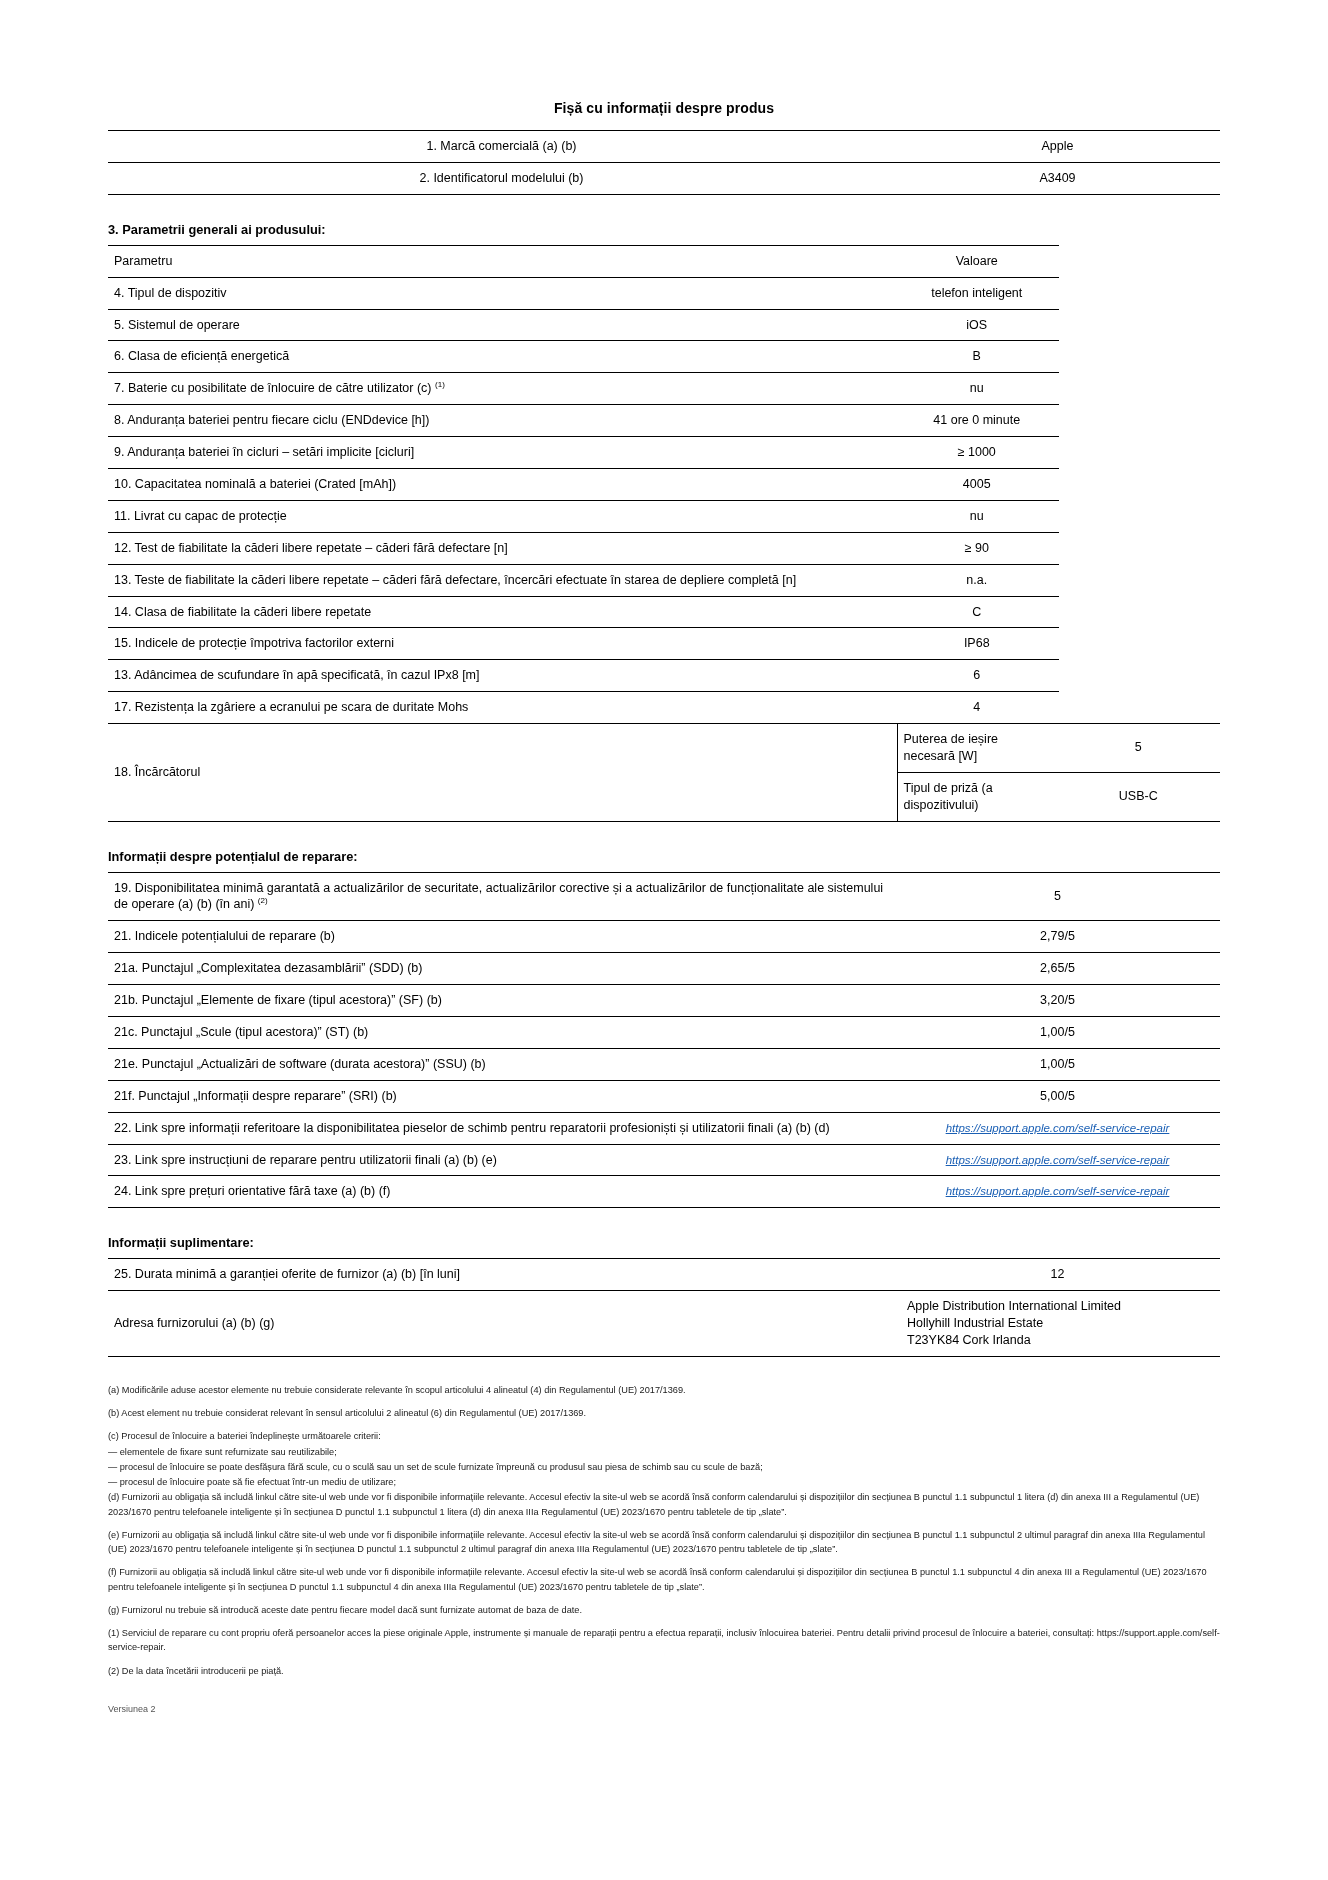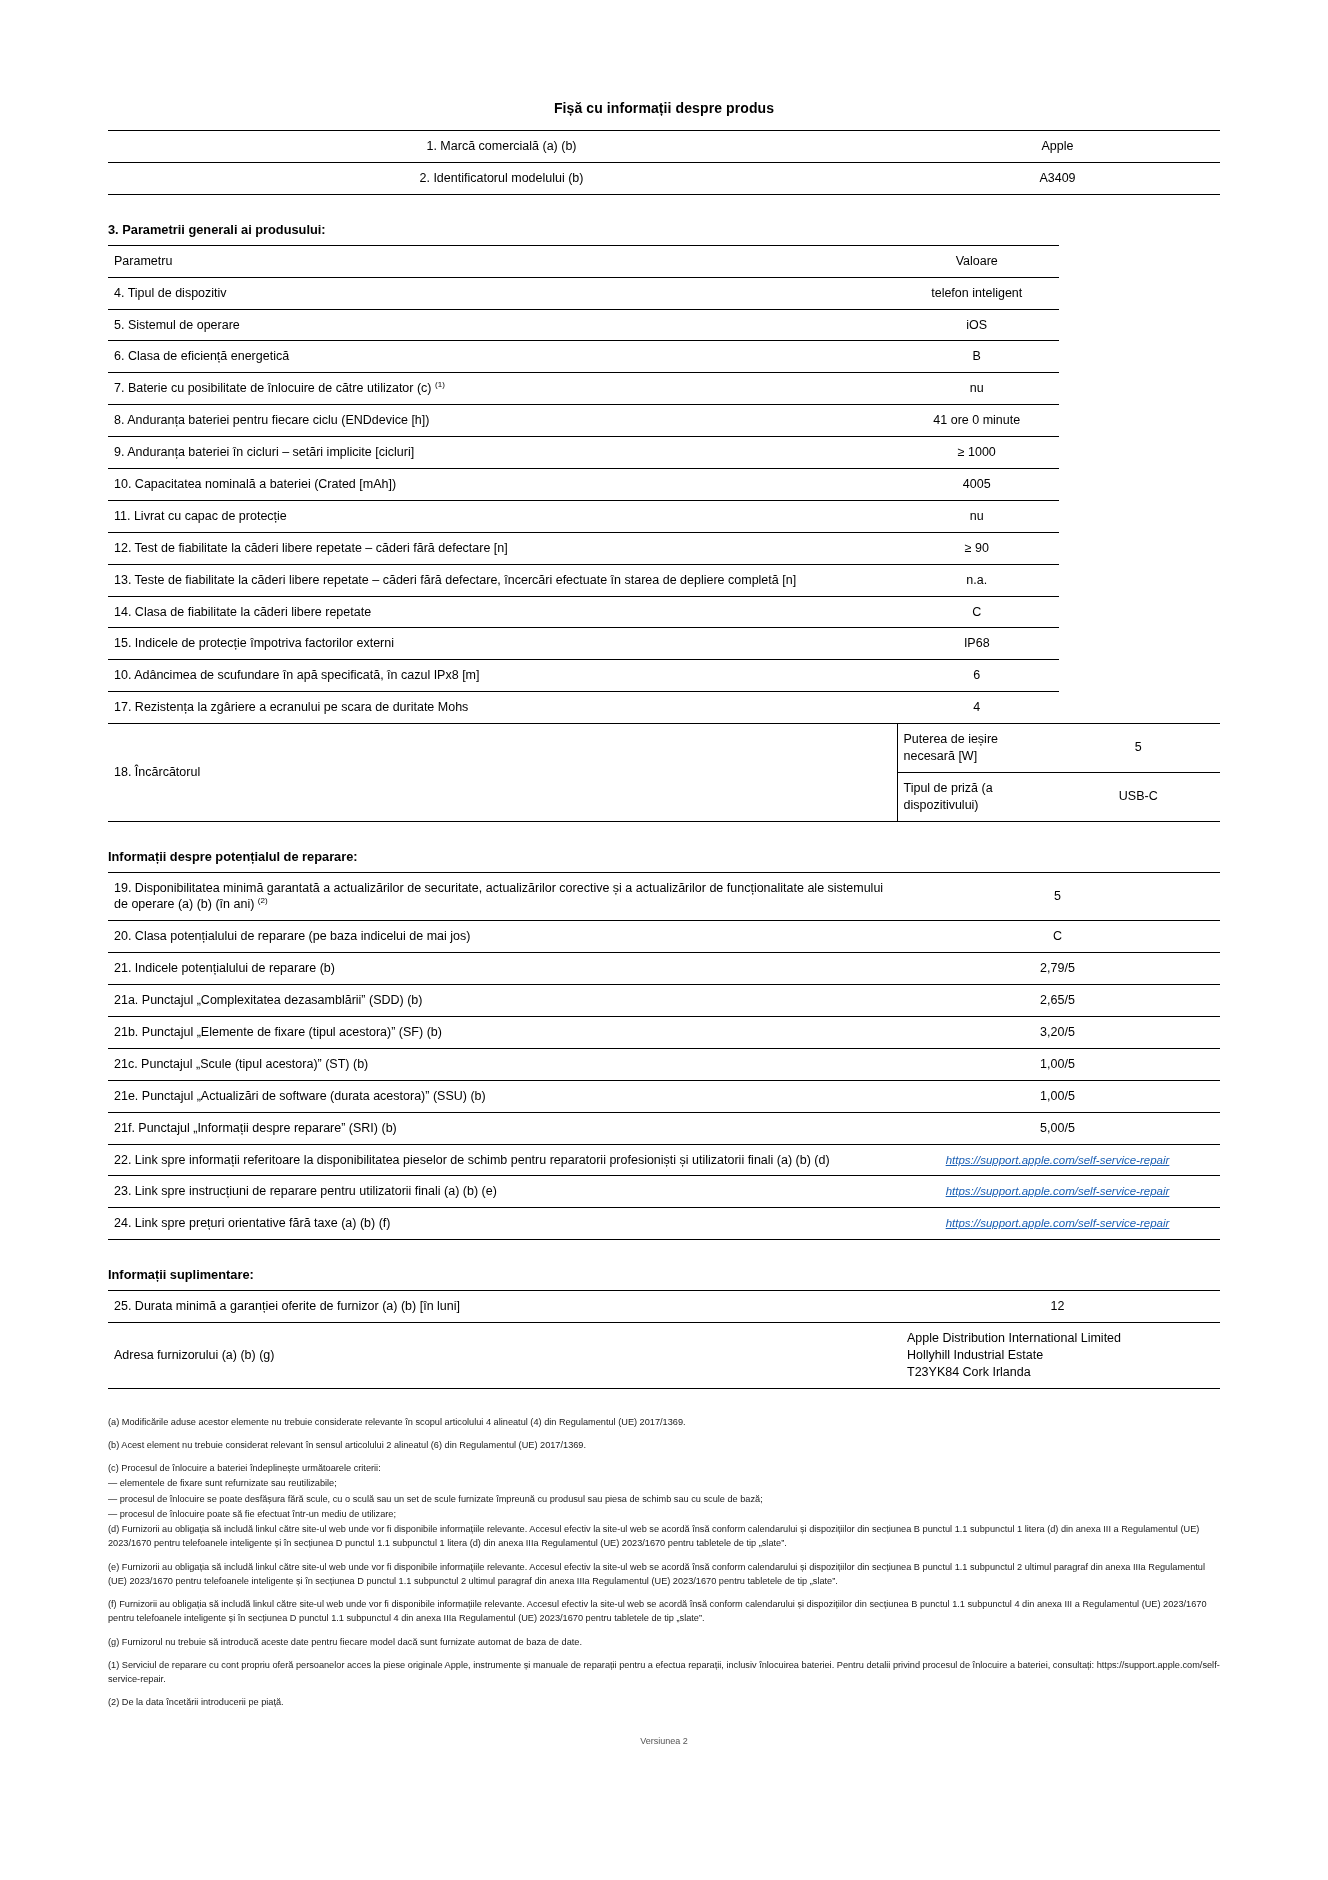--- a/index.html
+++ b/index.html
@@ -64,21 +64,21 @@
   }
   .notes {
     margin-top: 26px;
     font-size: 9.2px;
     line-height: 1.55;
     color: #1a1a1a;
   }
   .notes p { margin: 0 0 9px 0; }
   .notes p.sub { margin: 0 0 1px 0; }
   .version {
-    text-align: center;
+    text-align: left;
     font-size: 9px;
     color: #555;
     margin-top: 26px;
   }
   sup { font-size: 8px; vertical-align: super; }
 </style>
 </head>
 <body>
 
 <div class="page">
@@ -149,21 +149,21 @@
       </tr>
       <tr>
         <td class="lbl">14. Clasa de fiabilitate la căderi libere repetate</td>
         <td class="val">C</td>
       </tr>
       <tr>
         <td class="lbl">15. Indicele de protecție împotriva factorilor externi</td>
         <td class="val">IP68</td>
       </tr>
       <tr>
-        <td class="lbl">10. Adâncimea de scufundare în apă specificată, în cazul IPx8 [m]</td>
+        <td class="lbl">13. Adâncimea de scufundare în apă specificată, în cazul IPx8 [m]</td>
         <td class="val">6</td>
       </tr>
       <tr>
         <td class="lbl">17. Rezistența la zgâriere a ecranului pe scara de duritate Mohs</td>
         <td class="val">4</td>
       </tr>
 
       <tr>
         <td rowspan="2" style="width:535px;">18. Încărcătorul</td>
         <td class="mid" style="border-left:1px solid #000;">Puterea de ieșire necesară [W]</td>
@@ -176,24 +176,20 @@
     </tbody>
   </table>
 
   <div class="section-head">Informații despre potențialul de reparare:</div>
 
   <table class="t">
     <tbody>
       <tr>
         <td class="lbl"><span>19. Disponibilitatea minimă garantată a actualizărilor de securitate, actualizărilor corective și a actualizărilor de funcționalitate ale sistemului de operare (a) (b) (în ani)</span> <sup>(2)</sup></td>
         <td class="val">5</td>
-      </tr>
-      <tr>
-        <td class="lbl">20. Clasa potențialului de reparare (pe baza indicelui de mai jos)</td>
-        <td class="val">C</td>
       </tr>
       <tr>
         <td class="lbl">21. Indicele potențialului de reparare (b)</td>
         <td class="val">2,79/5</td>
       </tr>
       <tr>
         <td class="lbl">21a. Punctajul „Complexitatea dezasamblării” (SDD) (b)</td>
         <td class="val">2,65/5</td>
       </tr>
       <tr>

